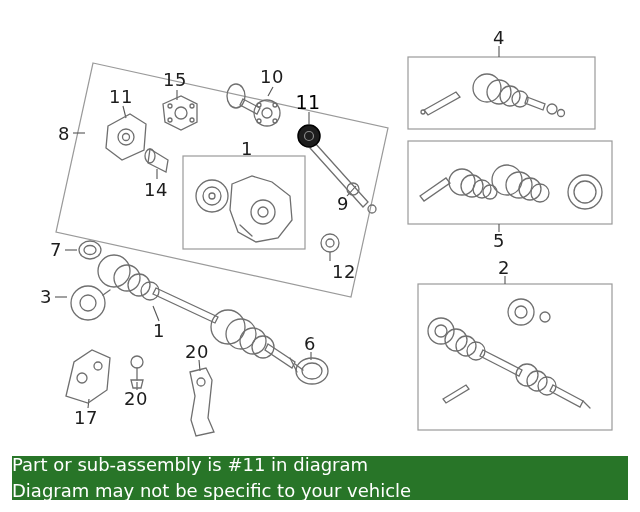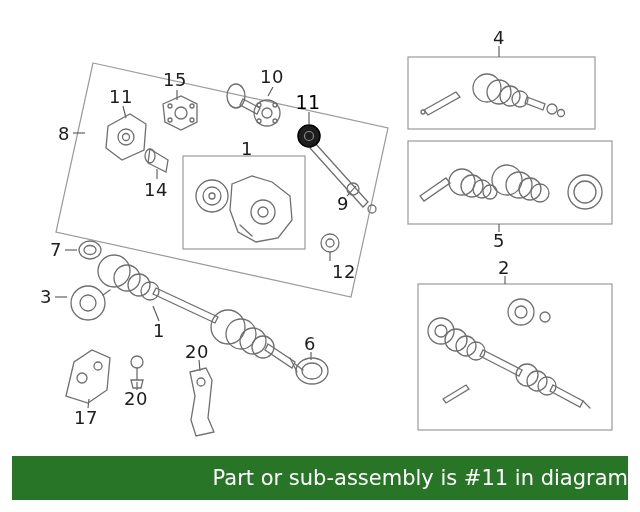--- a/index.html
+++ b/index.html
@@ -8,22 +8,22 @@
   .art { position:absolute; left:0; top:0; }
   .plabel {
     position:absolute; transform:translate(-50%,-50%);
     font-size:18px; color:#1c1c1c; letter-spacing:0.5px;
     -webkit-user-select:none; user-select:none; white-space:nowrap;
   }
   .plabel.hl { font-weight:normal; font-size:19px; color:#000; }
   .banner {
     position:absolute; left:12px; top:456px; width:616px; height:44px;
     background:#287528; color:#ffffff;
-    display:flex; flex-direction:column; justify-content:center; align-items:flex-end;
-    font-size:21px; line-height:1.45; text-align:center;
+    display:flex; flex-direction:column; justify-content:center; align-items:flex-start;
+    font-size:18px; line-height:1.45; text-align:center;
   }
 </style>
 </head>
 <body>
 
 <div class="stage">
 
   <svg class="art" width="640" height="512" viewBox="0 0 640 512">
 
     <g stroke="#9a9a9a" fill="none" stroke-width="1.2">
@@ -223,15 +223,16 @@
   <div class="plabel" style="left:121px;top:96px">11</div>
   <div class="plabel" style="left:156px;top:189px">14</div>
   <div class="plabel" style="left:175px;top:79px">15</div>
   <div class="plabel" style="left:247px;top:148px">1</div>
   <div class="plabel" style="left:86px;top:417px">17</div>
   <div class="plabel" style="left:197px;top:351px">20</div>
   <div class="plabel" style="left:136px;top:398px">20</div>
 
   <div class="banner" style="background: rgb(40, 117, 40); color: rgb(255, 255, 255);">
     <div>Part or sub-assembly is #11 in diagram</div>
+    <div>Diagram may not be specific to your vehicle</div>
   </div>
 
 </div>
 
 </body></html>

